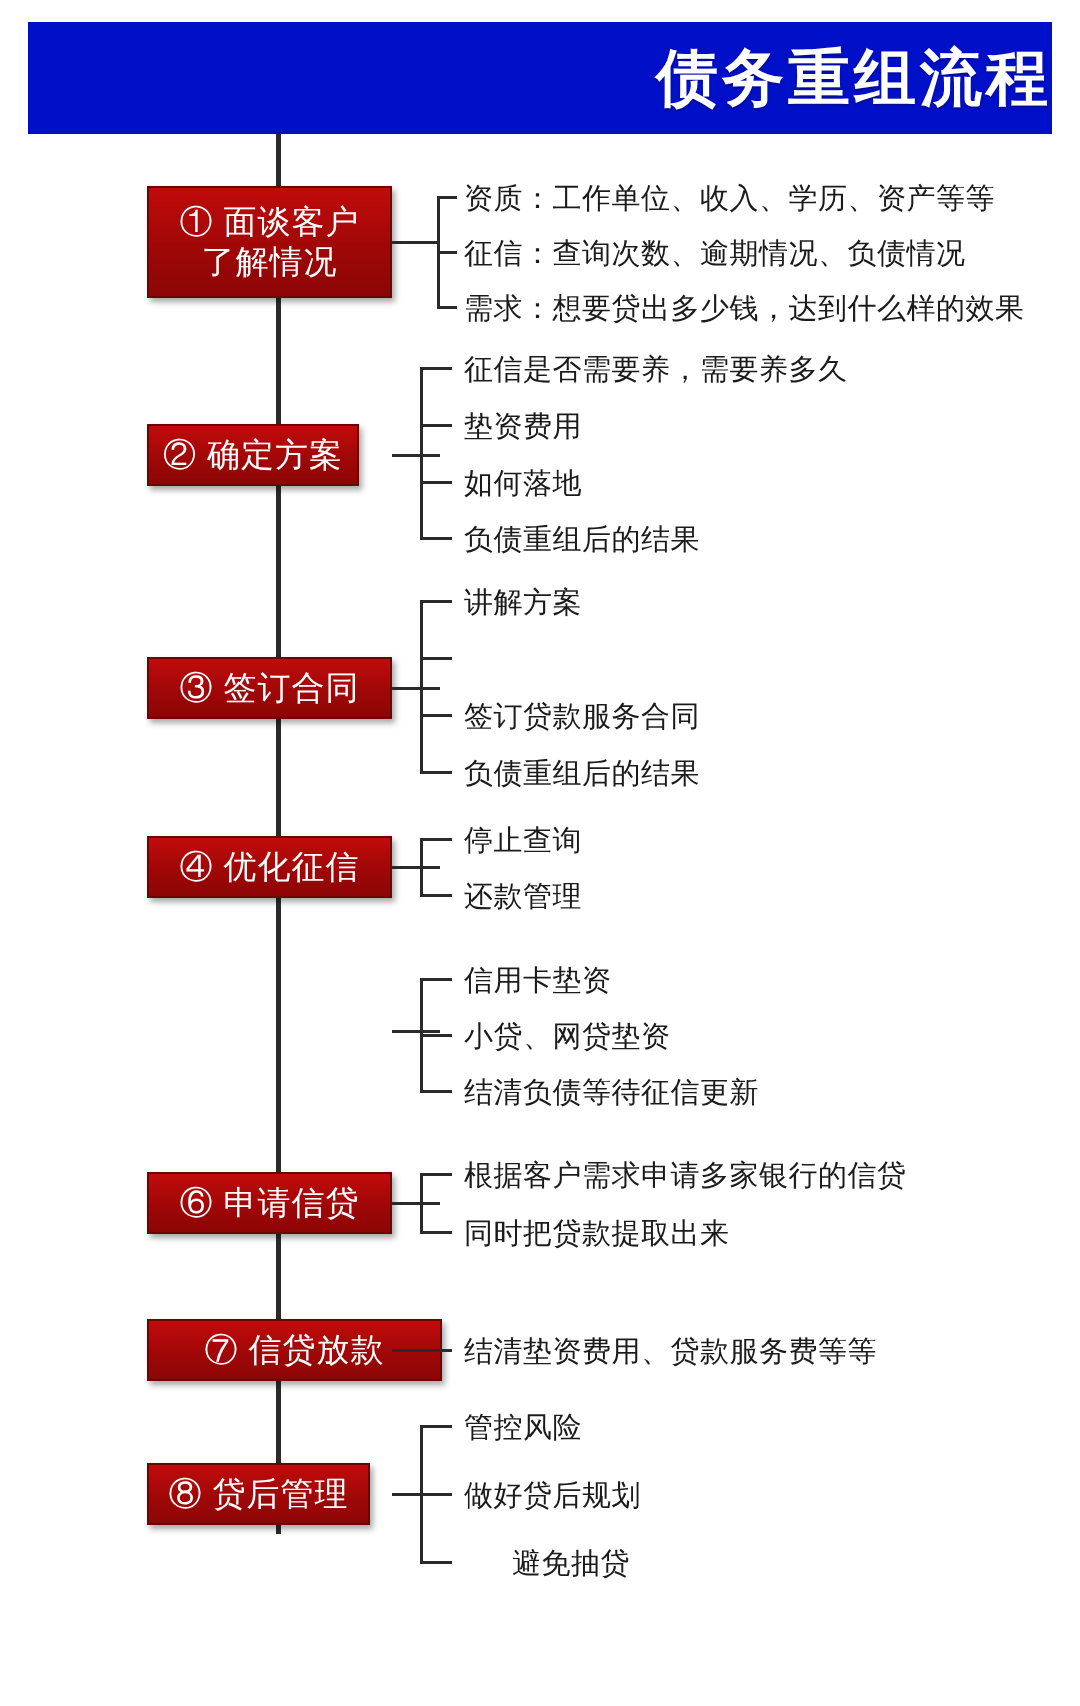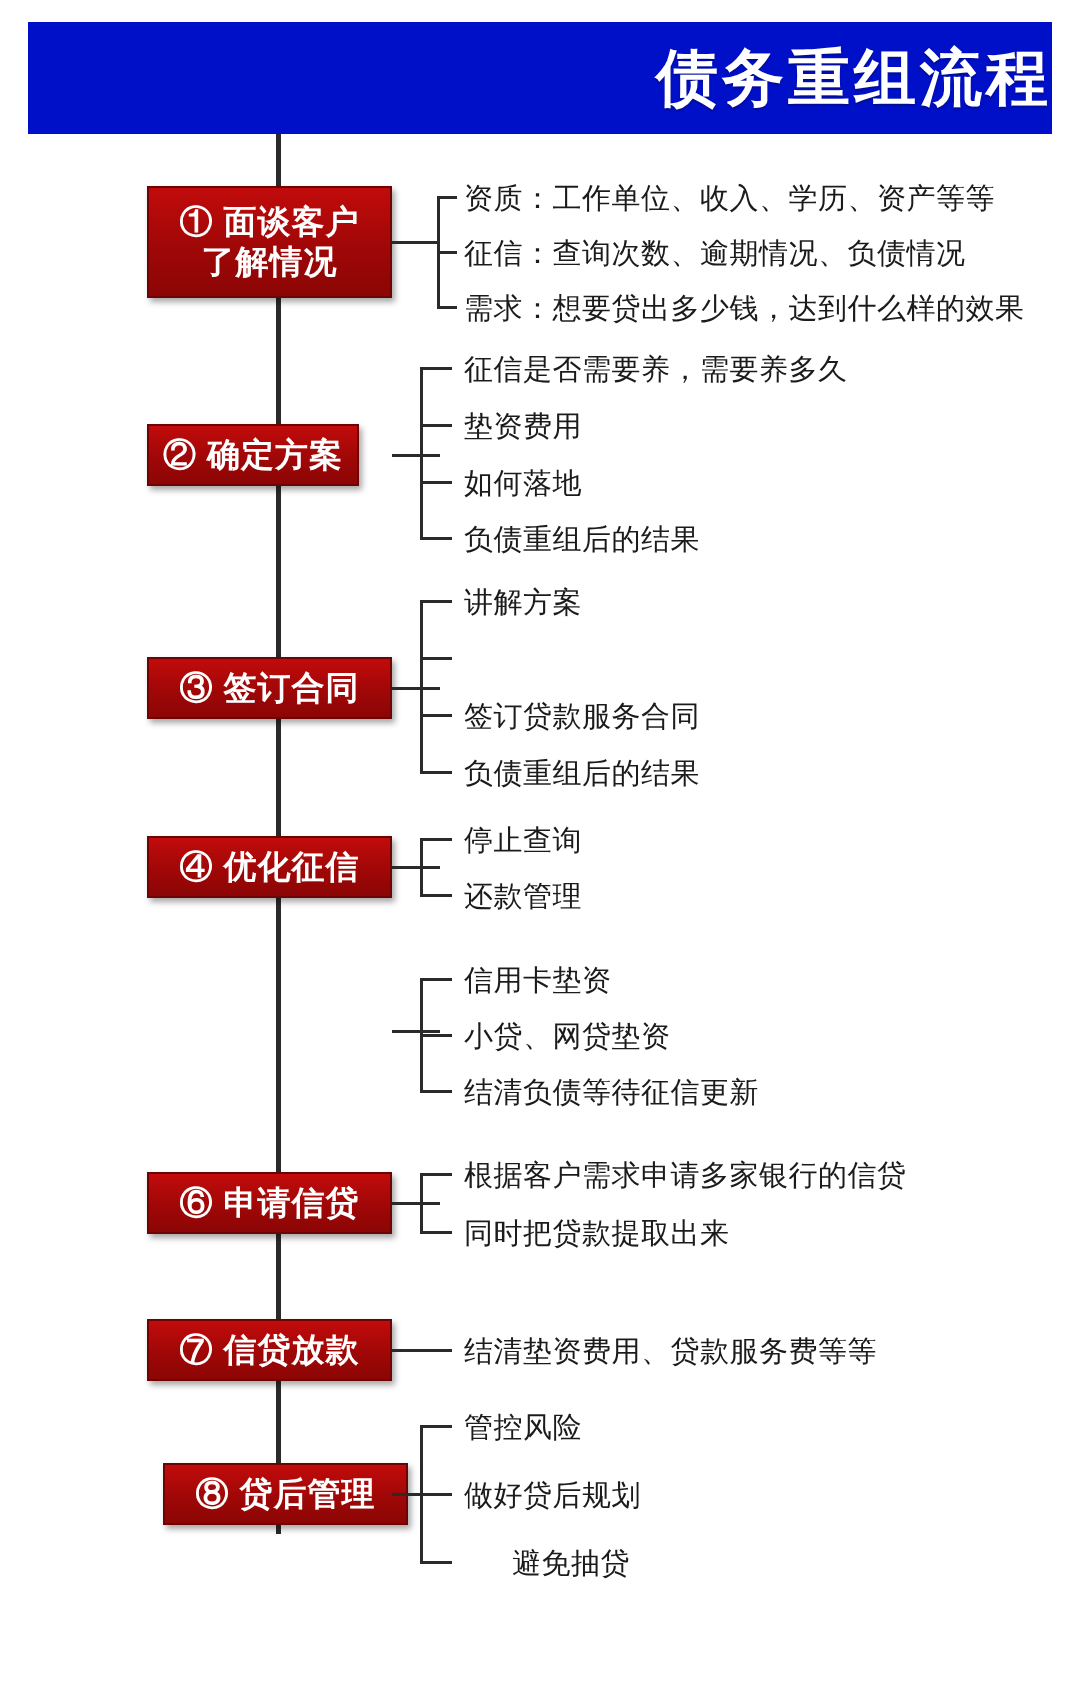--- a/index.html
+++ b/index.html
@@ -56,21 +56,21 @@
     position: absolute;
     box-sizing: border-box;
     background: linear-gradient(to bottom, #c10b0b 0%, #a00707 55%, #8c0505 100%);
     border: 2px solid #6e0303;
     box-shadow: 3px 4px 6px rgba(0,0,0,0.35);
     display: flex;
     flex-direction: column;
     align-items: center;
     justify-content: center;
     color: #ffffff;
-    font-weight: bold;
+    font-weight: normal;
     font-size: 33px;
     line-height: 1.22;
     text-align: left;
     letter-spacing: 1px;
   }
   .step-box .line {
     white-space: nowrap;
   }
 
   
@@ -164,27 +164,27 @@
   <div class="step-box" style="left:147px; top:1172px; width:245px; height:62px;">
     <div class="line">⑥ 申请信贷</div>
   </div>
   <div class="conn conn-h" style="left:392px; top:1202px; width:48px;"></div>
   <div class="conn conn-v" style="left:420px; top:1173px; height:58px;"></div>
   <div class="conn conn-h" style="left:420px; top:1173px; width:32px;"></div>
   <div class="conn conn-h" style="left:420px; top:1231px; width:32px;"></div>
   <div class="bullet" style="left:464px; top:1161px;">根据客户需求申请多家银行的信贷</div>
   <div class="bullet" style="left:464px; top:1219px;">同时把贷款提取出来</div>
 
-  <div class="step-box" style="left:147px; top:1319px; width:245px; height:62px;">
+  <div class="step-box" style="left:147px; top:1319px; width:295px; height:62px;">
     <div class="line">⑦ 信贷放款</div>
   </div>
   <div class="conn conn-h" style="left:392px; top:1349px; width:60px;"></div>
   <div class="bullet" style="left:464px; top:1337px;">结清垫资费用、贷款服务费等等</div>
 
-  <div class="step-box" style="left:147px; top:1463px; width:245px; height:62px;margin-left:16px;">
+  <div class="step-box" style="left:147px; top:1463px; width:223px; height:62px;">
     <div class="line">⑧ 贷后管理</div>
   </div>
   <div class="conn conn-h" style="left:392px; top:1493px; width:48px;"></div>
   <div class="conn conn-v" style="left:420px; top:1425px; height:136px;"></div>
   <div class="conn conn-h" style="left:420px; top:1425px; width:32px;"></div>
   <div class="conn conn-h" style="left:420px; top:1493px; width:32px;"></div>
   <div class="conn conn-h" style="left:420px; top:1561px; width:32px;"></div>
   <div class="bullet" style="left:464px; top:1413px;">管控风险</div>
   <div class="bullet" style="left:464px; top:1481px;">做好贷后规划</div>
   <div class="bullet" style="left:464px; top:1549px;margin-left:48px;">避免抽贷</div>

